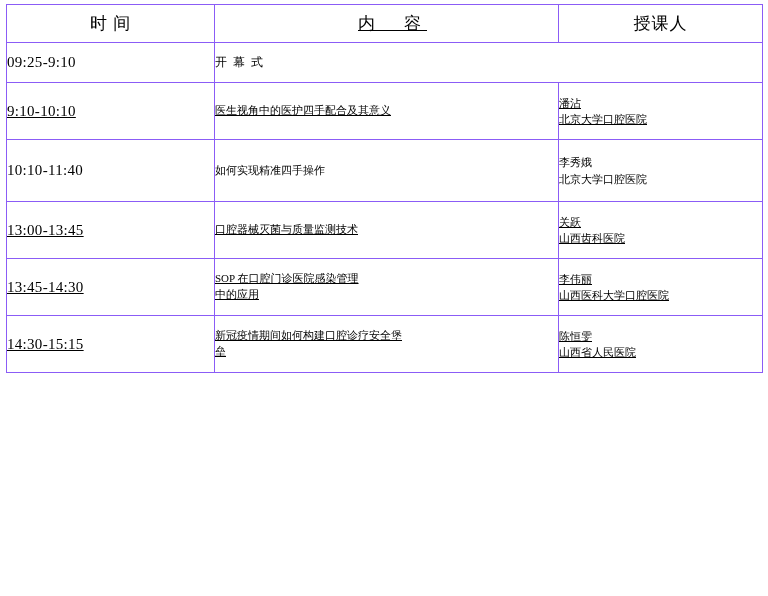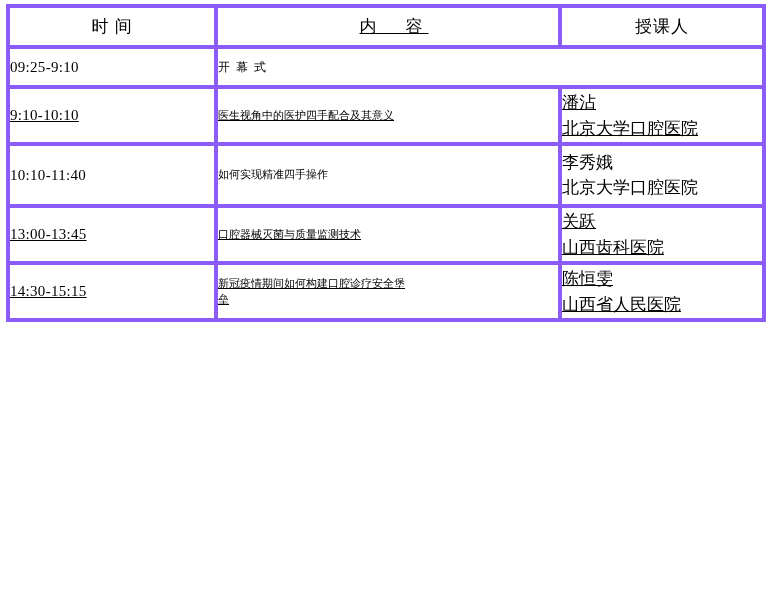--- a/index.html
+++ b/index.html
@@ -21,21 +21,21 @@
     box-sizing: border-box;
     padding: 4px 6px 0 6px;
   }
   table.schedule {
     border-collapse: collapse;
     width: 756px;
     table-layout: fixed;
     margin: 0;
   }
   table.schedule td, table.schedule th {
-    border: 4px solid #8b5cf6;
+    border: 1px solid #8b5cf6;
     padding: 0;
     vertical-align: middle;
     font-weight: normal;
   }
   col.c-time { width: 208px; }
   col.c-content { width: 344px; }
   col.c-speaker { width: 204px; }
 
   .hdr-cell {
     height: 37px;
@@ -52,21 +52,21 @@
     font-size: 15px;
     font-family: "Liberation Serif", "DejaVu Serif", serif;
     letter-spacing: 0.3px;
   }
   .content-cell {
     font-size: 11px;
     line-height: 1.45;
     padding: 4px 10px;
   }
   .speaker-cell {
-    font-size: 17px;
+    font-size: 11px;
     line-height: 1.5;
     padding: 4px 6px;
   }
   .speaker-name {
     display: block;
   }
   .speaker-org {
     display: block;
   }
   .full-cell {
@@ -119,20 +119,29 @@
       </tr>
       <tr class="r-h57">
         <td class="time-cell">13:00-13:45</td>
         <td class="content-cell">口腔器械灭菌与质量监测技术</td>
         <td class="speaker-cell">
           <span class="speaker-name">关跃</span>
           <span class="speaker-org">山西齿科医院</span>
         </td>
       </tr>
       <tr class="r-h57">
+        <td class="time-cell">13:45-14:30</td>
+        <td class="content-cell" style="white-space: pre-line;">SOP 在口腔门诊医院感染管理
+中的应用</td>
+        <td class="speaker-cell">
+          <span class="speaker-name">李伟丽</span>
+          <span class="speaker-org">山西医科大学口腔医院</span>
+        </td>
+      </tr>
+      <tr class="r-h57">
         <td class="time-cell">14:30-15:15</td>
         <td class="content-cell" style="white-space: pre-line;">新冠疫情期间如何构建口腔诊疗安全堡
 垒</td>
         <td class="speaker-cell">
           <span class="speaker-name">陈恒雯</span>
           <span class="speaker-org">山西省人民医院</span>
         </td>
       </tr>
     </tbody>
   </table>

